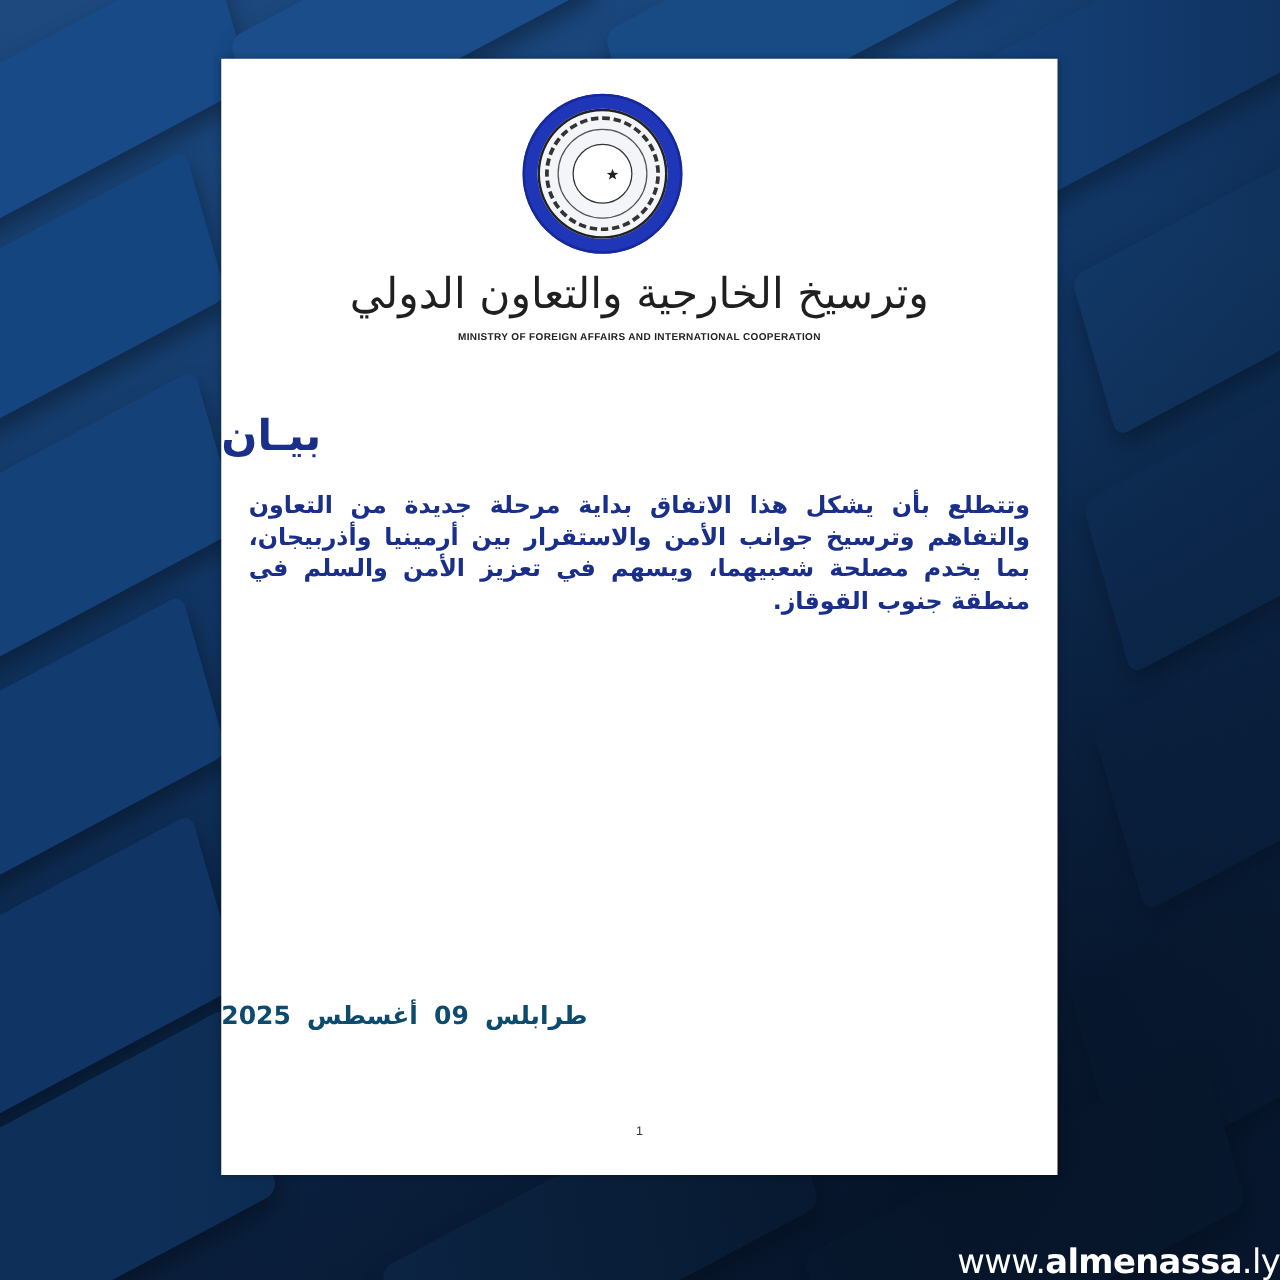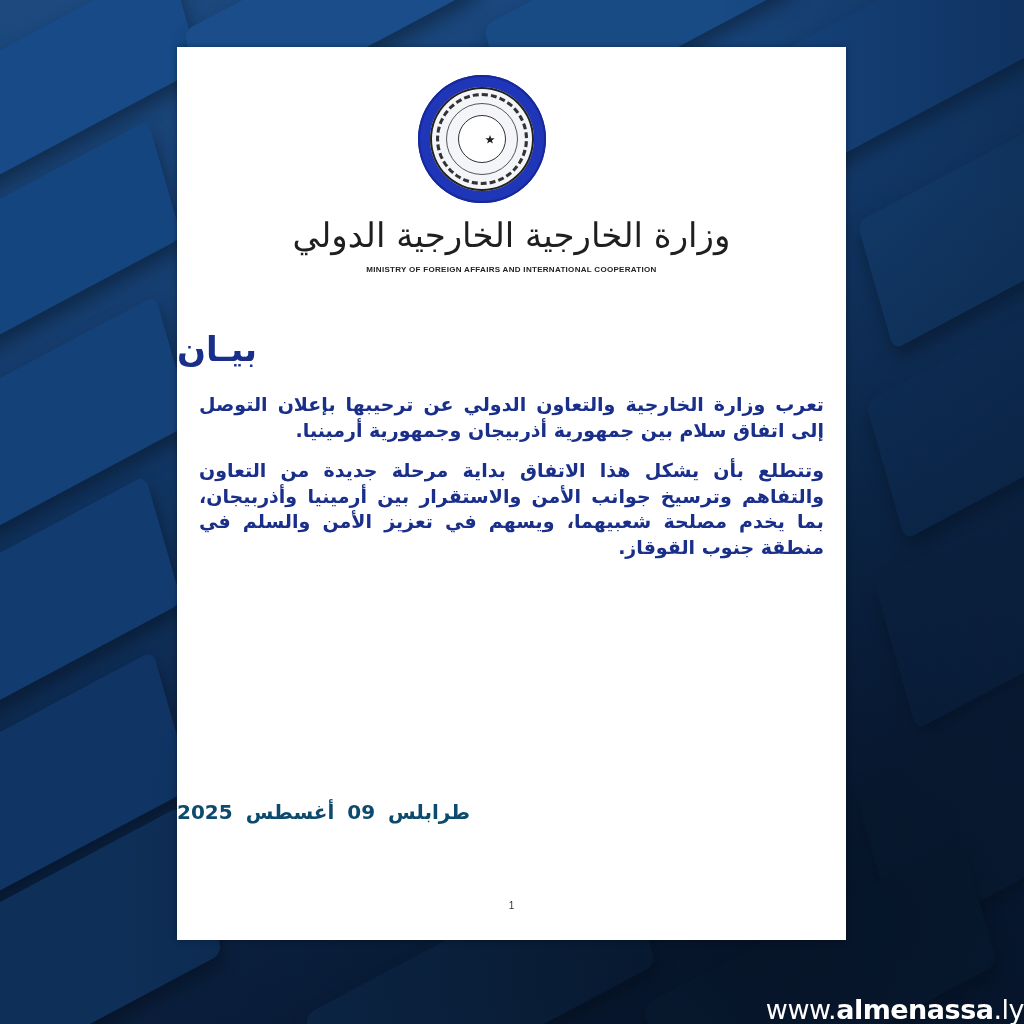--- a/index.html
+++ b/index.html
@@ -219,27 +219,26 @@
     <div class="ring-braid"></div>
     <div class="ring-text"></div>
     <div class="inner">
       <svg viewBox="0 0 36 36">
         <path d="M20 6 A12 12 0 1 0 20 30 A9.5 9.5 0 1 1 20 6 Z" fill="#222"></path>
         <polygon points="26,14 27.2,17.2 30.6,17.3 27.9,19.4 28.9,22.6 26,20.7 23.1,22.6 24.1,19.4 21.4,17.3 24.8,17.2" fill="#222"></polygon>
       </svg>
     </div>
   </div>
 
-  <div class="ministry-ar">وزارة الخارجية الخارجية الدولي</div>
+  <div class="ministry-ar">وترسيخ الخارجية والتعاون الدولي</div>
   <div class="ministry-en">MINISTRY OF FOREIGN AFFAIRS AND INTERNATIONAL COOPERATION</div>
 
   <div class="heading">بيـان</div>
 
   <div class="body">
-    <p>تعرب وزارة الخارجية والتعاون الدولي عن ترحيبها بإعلان التوصل إلى اتفاق سلام بين جمهورية أذربيجان وجمهورية أرمينيا.</p>
     <p>وتتطلع بأن يشكل هذا الاتفاق بداية مرحلة جديدة من التعاون والتفاهم وترسيخ جوانب الأمن والاستقرار بين أرمينيا وأذربيجان، بما يخدم مصلحة شعبيهما، ويسهم في تعزيز الأمن والسلم في منطقة جنوب القوقاز.</p>
   </div>
 
   <div class="date-line">طرابلس  09 أغسطس 2025</div>
 
   <div class="page-number">1</div>
 </div>
 
 <div class="watermark"><span>www.</span><span class="bold">almenassa</span><span>.ly</span></div>
 

